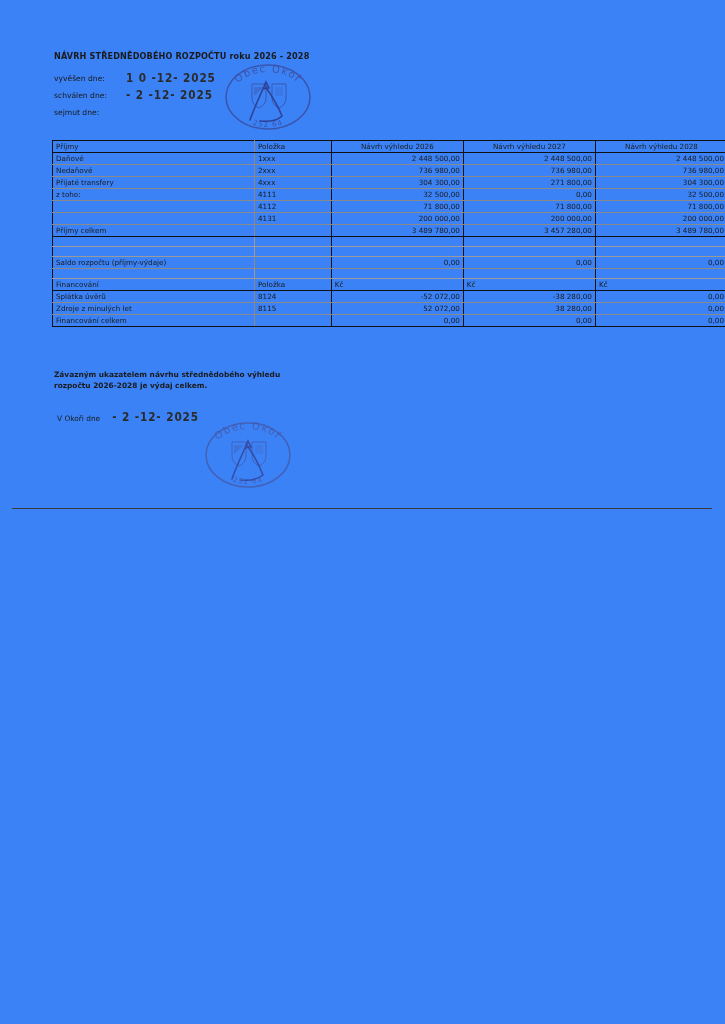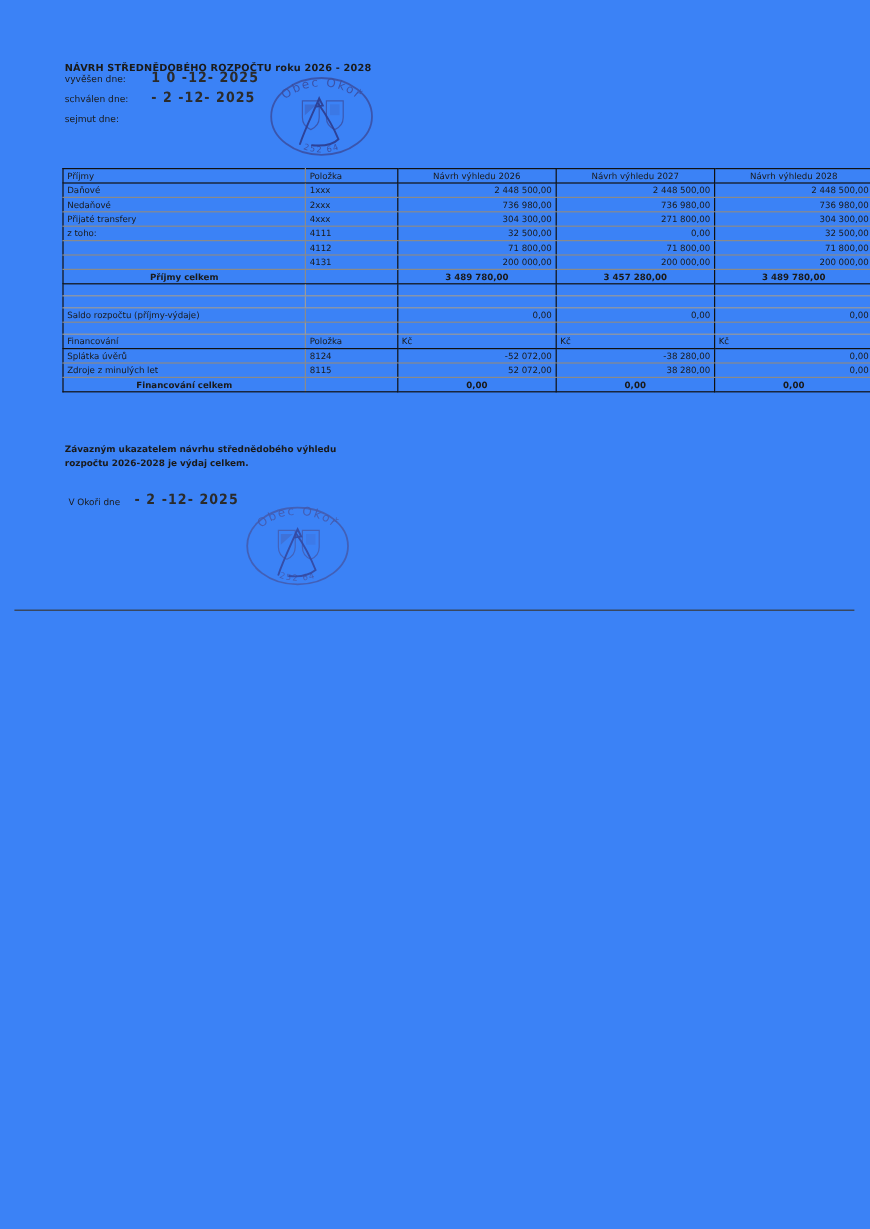--- a/index.html
+++ b/index.html
@@ -29,21 +29,21 @@
     top: 51px;
     font-size: 8.1px;
     font-weight: bold;
     letter-spacing: 0.15px;
     white-space: nowrap;
   }
 
   .date-rows {
     position: absolute;
     left: 54px;
-    top: 59px;
+    top: 72px;
     font-size: 7.6px;
     text-decoration: underline;
   }
   .date-row {
     position: relative;
     height: 17px;
     white-space: nowrap;
   }
   .date-label {
     display: inline-block;
@@ -98,24 +98,23 @@
   tr.head td { text-align: left; }
   tr.head td.num { text-align: center; }
   tr.head td { border-top: 1.6px solid #111; border-bottom: 1.6px solid #111; }
   tr.head td.c-name { border-left: 1.6px solid #111; }
   tr.head td.c-item { border-left: 1.6px solid #111; border-right: 1.6px solid #111;}
   tr.head td.c-y1 { border-right: 1.6px solid #111; }
   tr.head td.c-y2 { border-right: 1.6px solid #111; margin-top: 16px; }
   tr.head td.c-y3 { border-right: 1.6px solid #111; margin-left: 28px; }
 
   tr.total td {
-    font-weight: bold;
+    font-weight: normal;
     border-top: 1.6px solid #111;
     border-bottom: 1.6px solid #111;
-    text-align: center;
   }
   tr.total td.c-name { border-left: 1.6px solid #111; }
   tr.total td.c-item { border-left: 1.6px solid #111; border-right: 1.6px solid #111; }
   tr.total td.c-y1 { border-right: 1.6px solid #111; }
   tr.total td.c-y2 { border-right: 1.6px solid #111; }
   tr.total td.c-y3 { border-right: 1.6px solid #111; }
 
   tr.spacer td { height: 9px; border-color: #9a9a9a; }
   tr.body td.c-name { border-left: 1.6px solid #111; }
   tr.body td.c-item { border-left: 1.6px solid #111; border-right: 1.6px solid #111; }

